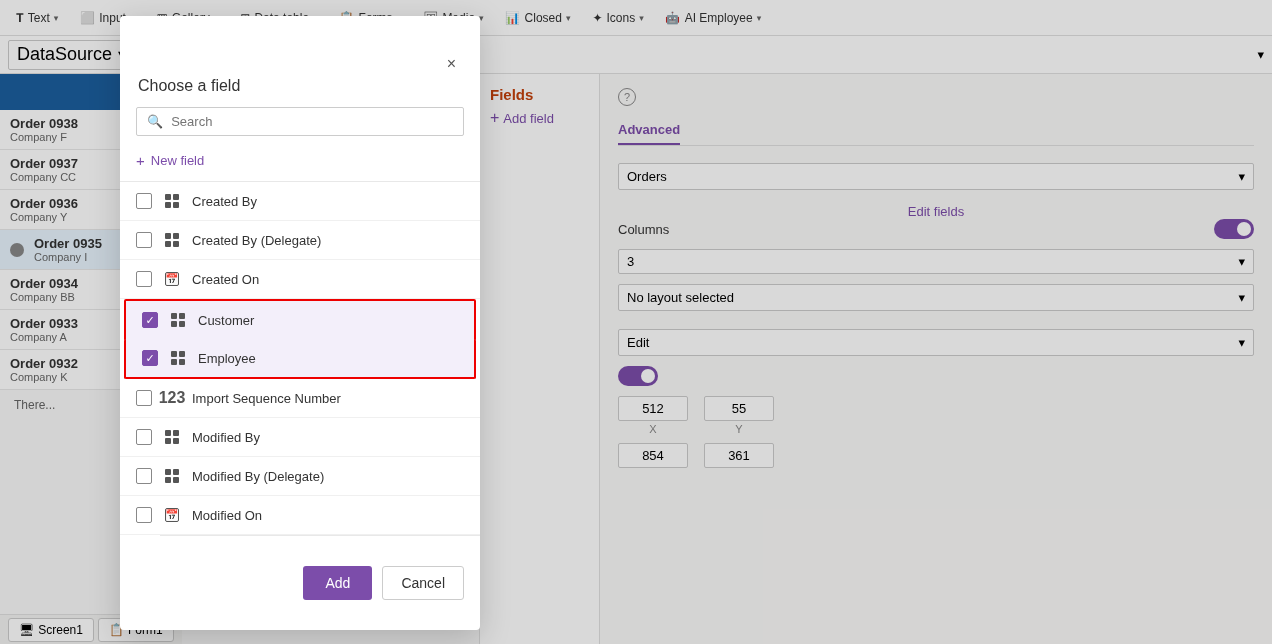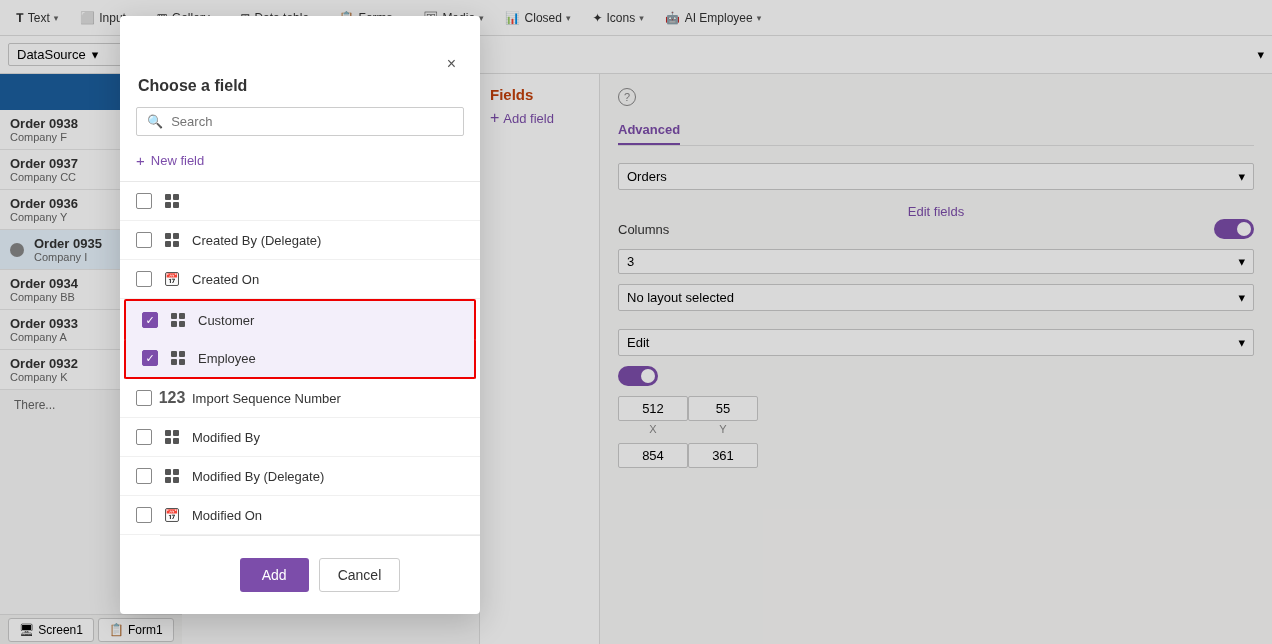--- a/index.html
+++ b/index.html
@@ -49,21 +49,21 @@
     }
     .formula-datasource {
       display: flex;
       align-items: center;
       border: 1px solid #ccc;
       border-radius: 2px;
       padding: 3px 8px;
       gap: 6px;
       background: #fff;
       min-width: 180px;
-      font-size: 13px;
+      font-size: 18px;
     }
     .formula-equals {
       font-size: 16px;
       color: #555;
       padding: 0 4px;
     }
     .formula-fx {
       display: flex;
       align-items: center;
       gap: 2px;
@@ -173,21 +173,21 @@
       top: 16px;
       left: 120px;
     }
     .dialog-header {
       display: flex;
       align-items: center;
       justify-content: space-between;
       padding: 16px 18px 12px;
       border-bottom: none;
     }
-    .dialog-title { font-size: 16px; font-weight: 700; color: #333; margin-top: 45px; }
+    .dialog-title { font-size: 16px; font-weight: 400; color: #333; margin-top: 45px; }
     .dialog-close {
       cursor: pointer;
       font-size: 16px;
       color: #555;
       border: none;
       background: transparent;
       padding: 2px 6px;
       border-radius: 2px;
     }
     .dialog-search {
@@ -290,23 +290,23 @@
     .field-type-123 {
       font-size: 16px;
       color: #555;
       font-weight: 700;
     }
     .field-name { font-size: 13px; color: #333; flex: 1; }
 
     .dialog-footer {
       display: flex;
       gap: 10px;
-      padding: 22px 16px;
+      padding: 30px 16px;
       border-top: 1px solid #e8e8e8;
-      justify-content: center;
+      justify-content: flex-end;
       margin-left: 40px;
     }
     .btn-add {
       background: #7c4daa;
       color: #fff;
       border: none;
       border-radius: 3px;
       padding: 8px 22px;
       font-size: 14px;
       cursor: pointer;
@@ -402,20 +402,21 @@
     .right-input {
       border: 1px solid #ccc;
       border-radius: 2px;
       padding: 4px 8px;
       font-size: 13px;
       width: 70px;
       text-align: center;
     }
     .coord-row {
       display: flex;
+      gap: 16px;
       margin-top: 8px;
     }
     .coord-group { display: flex; flex-direction: column; gap: 2px; }
     .coord-label { font-size: 11px; color: #888; text-align: center; }
 
     
     .bottom-tabs {
       position: absolute;
       bottom: 0;
       left: 0;
@@ -626,20 +627,21 @@
         <div class="field-item">
           <div class="field-checkbox"></div>
           <div class="field-type-icon">
             <div class="field-type-grid">
                 <span></span>
                 <span></span>
                 <span></span>
                 <span></span>
               </div>
           </div>
+          <span class="field-name">Created By</span>
         </div>
 
         <div class="field-item">
           <div class="field-checkbox"></div>
           <div class="field-type-icon">
             <div class="field-type-grid">
                 <span></span>
                 <span></span>
                 <span></span>
                 <span></span>

